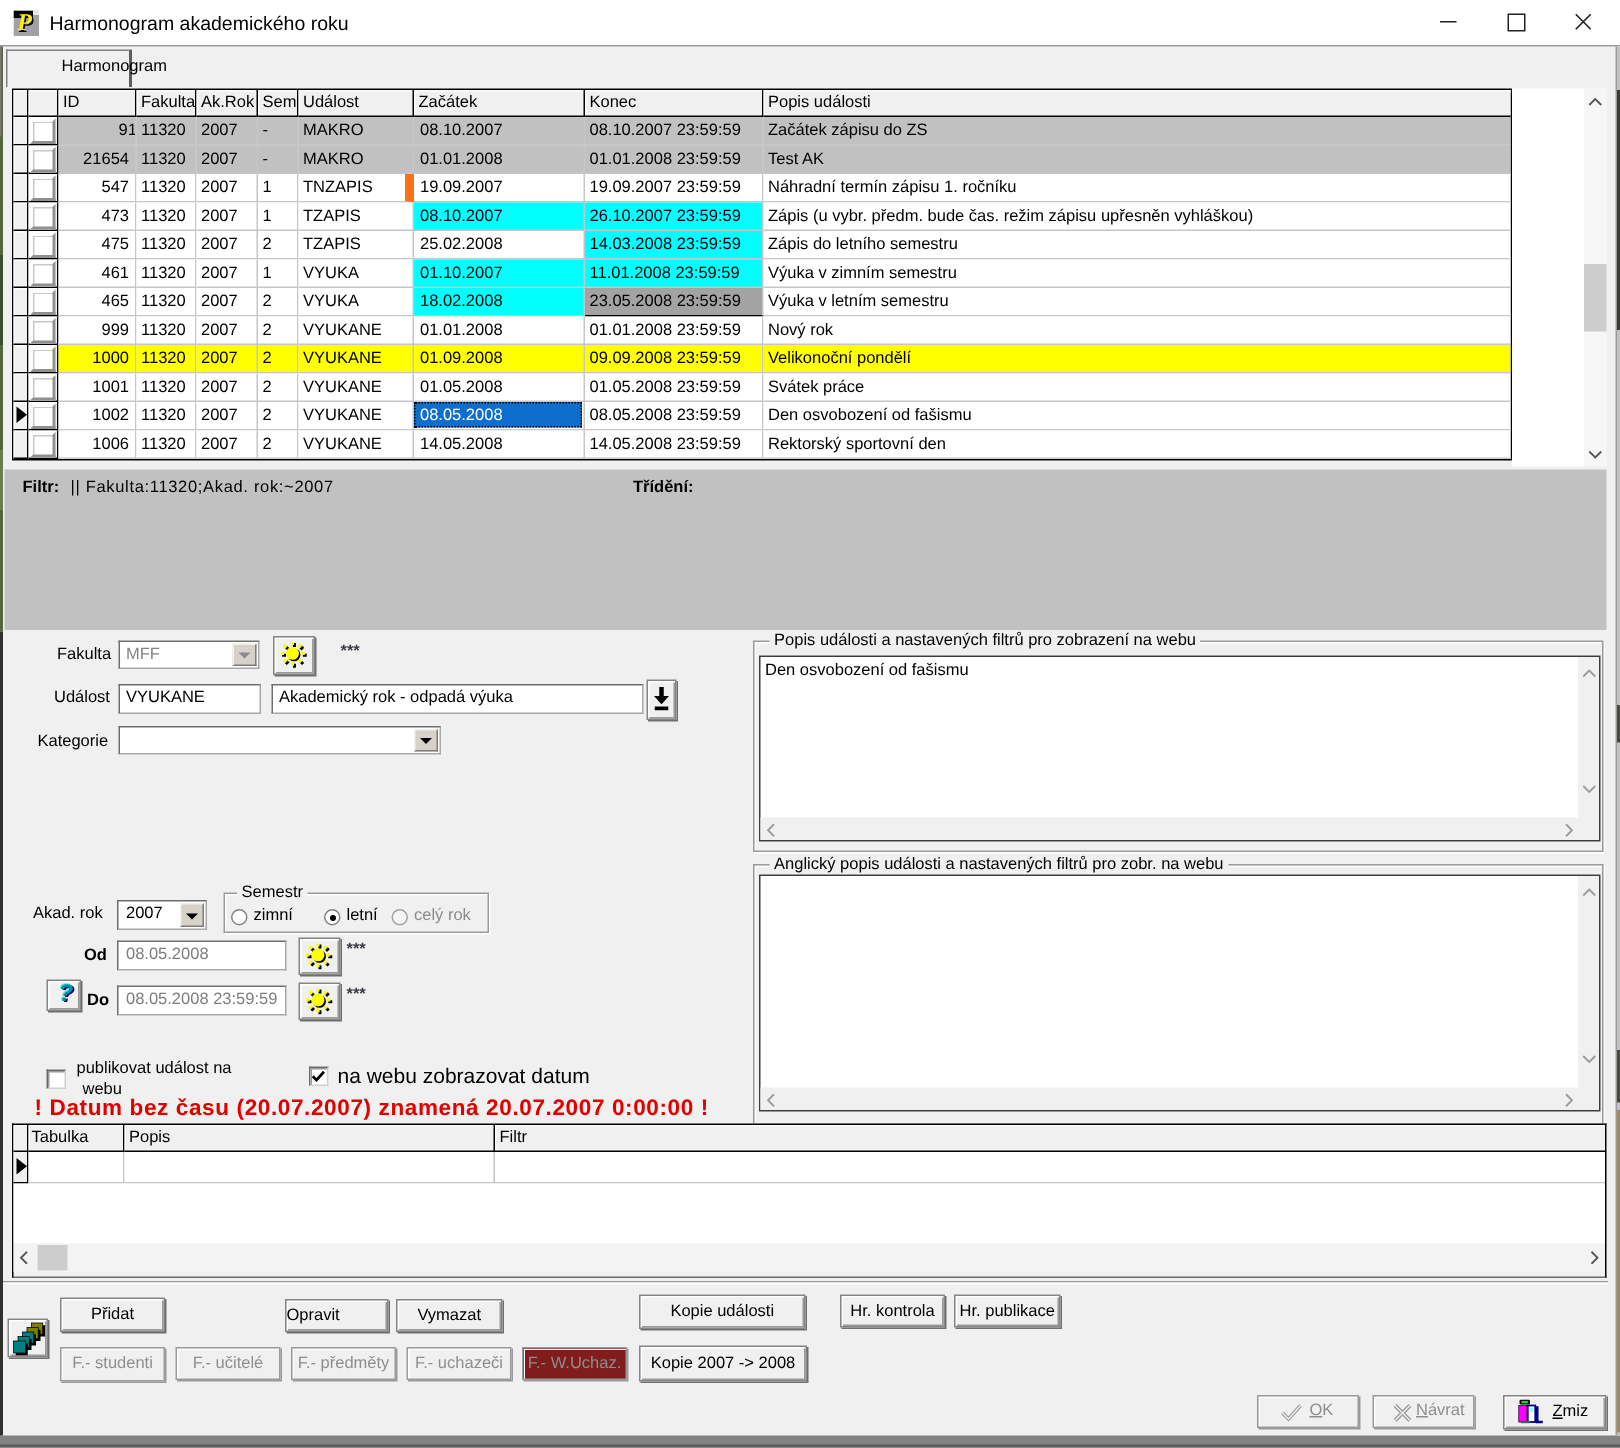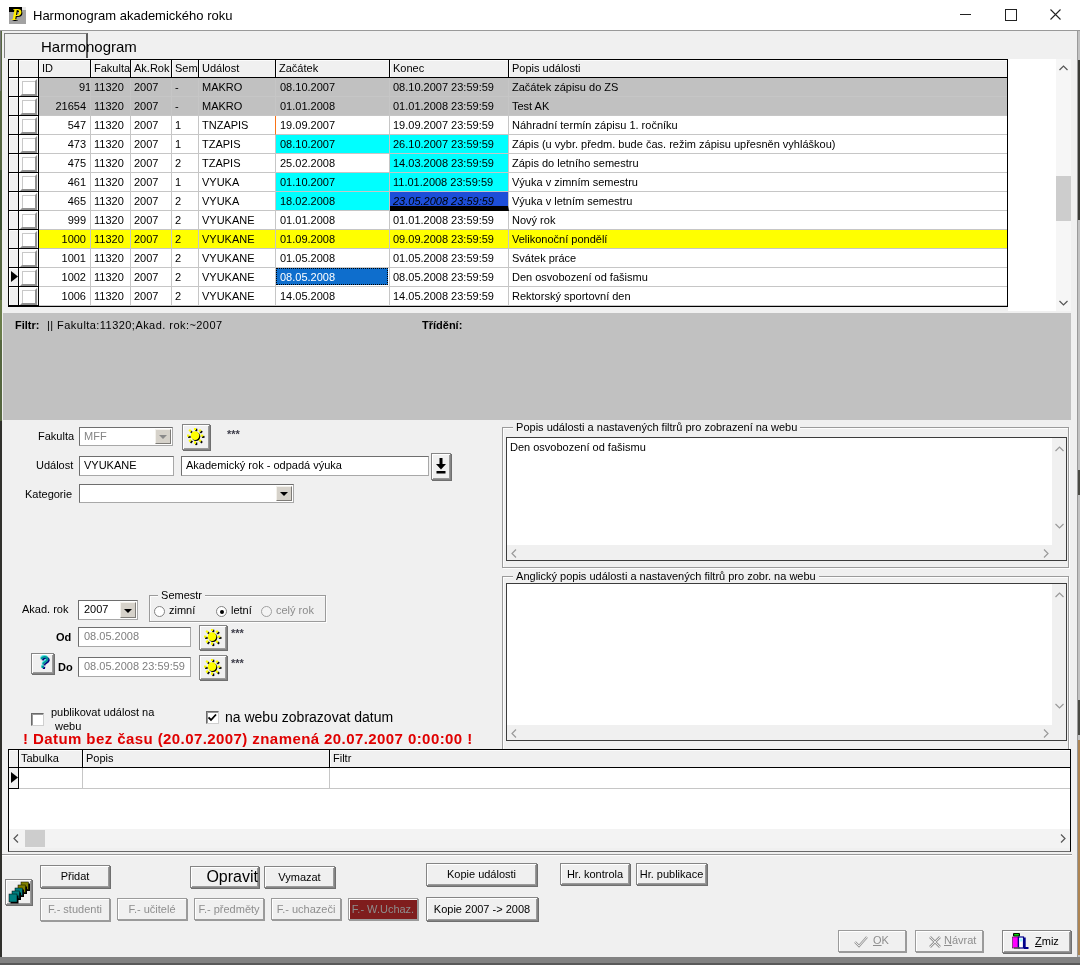--- a/index.html
+++ b/index.html
@@ -14,21 +14,21 @@
 <text x="3.5" y="14" font-family="Liberation Serif,serif" font-style="italic" font-weight="bold" font-size="16" fill="#000">P</text>
 <text x="2.5" y="13" font-family="Liberation Serif,serif" font-style="italic" font-weight="bold" font-size="16" fill="#ffee00">P</text>
 </svg>
 <div style="position:absolute;left:33px;top:8px;white-space:nowrap;font-size:13px;color:#000;">Harmonogram akademického roku</div>
 <div style="position:absolute;left:960px;top:14px;width:11px;height:1px;background:#222;"></div>
 <div style="position:absolute;left:1005px;top:9px;width:10px;height:10px;border:1px solid #222;"></div>
 <svg style="position:absolute;left:1050px;top:9px" width="11" height="11" viewBox="0 0 11 11">
 <path d="M0.5 0.5 L10.5 10.5 M10.5 0.5 L0.5 10.5" stroke="#222" stroke-width="1.1" fill="none"></path>
   </svg>
 <div style="position:absolute;left:4px;top:33px;width:81px;height:24px;background:#f0f0f0;border-top:1px solid #808080;border-left:1px solid #808080;border-right:2px solid #5d5d5d;"></div>
-<div style="position:absolute;left:13px;top:38px;white-space:nowrap;font-size:15px;padding-left:28px;">Harmonogram</div>
+<div style="position:absolute;left:13px;top:38px;white-space:nowrap;font-size:11px;padding-left:28px;">Harmonogram</div>
 <div style="position:absolute;left:8px;top:59px;width:1000px;height:248px;background:#fff;border:1px solid #000;box-sizing:border-box;"></div>
 <div style="position:absolute;left:9px;top:60px;width:10px;height:18px;background:#f0f0f0;border-bottom:1px solid #000;border-right:1px solid #000;box-shadow:inset 1px 1px 0 #fbfbfb;font-size:11px;line-height:17px;padding-left:3px;overflow:hidden;box-sizing:border-box;"></div>
 <div style="position:absolute;left:19px;top:60px;width:20px;height:18px;background:#f0f0f0;border-bottom:1px solid #000;border-right:1px solid #000;box-shadow:inset 1px 1px 0 #fbfbfb;font-size:11px;line-height:17px;padding-left:3px;overflow:hidden;box-sizing:border-box;"></div>
 <div style="position:absolute;left:39px;top:60px;width:52px;height:18px;background:#f0f0f0;border-bottom:1px solid #000;border-right:1px solid #000;box-shadow:inset 1px 1px 0 #fbfbfb;font-size:11px;line-height:17px;padding-left:3px;overflow:hidden;box-sizing:border-box;">ID</div>
 <div style="position:absolute;left:91px;top:60px;width:40px;height:18px;background:#f0f0f0;border-bottom:1px solid #000;border-right:1px solid #000;box-shadow:inset 1px 1px 0 #fbfbfb;font-size:11px;line-height:17px;padding-left:3px;overflow:hidden;box-sizing:border-box;">Fakulta</div>
 <div style="position:absolute;left:131px;top:60px;width:41px;height:18px;background:#f0f0f0;border-bottom:1px solid #000;border-right:1px solid #000;box-shadow:inset 1px 1px 0 #fbfbfb;font-size:11px;line-height:17px;padding-left:3px;overflow:hidden;box-sizing:border-box;">Ak.Rok</div>
 <div style="position:absolute;left:172px;top:60px;width:27px;height:18px;background:#f0f0f0;border-bottom:1px solid #000;border-right:1px solid #000;box-shadow:inset 1px 1px 0 #fbfbfb;font-size:11px;line-height:17px;padding-left:3px;overflow:hidden;box-sizing:border-box;">Sem</div>
 <div style="position:absolute;left:199px;top:60px;width:77px;height:18px;background:#f0f0f0;border-bottom:1px solid #000;border-right:1px solid #000;box-shadow:inset 1px 1px 0 #fbfbfb;font-size:11px;line-height:17px;padding-left:3px;overflow:hidden;box-sizing:border-box;">Událost</div>
 <div style="position:absolute;left:276px;top:60px;width:114px;height:18px;background:#f0f0f0;border-bottom:1px solid #000;border-right:1px solid #000;box-shadow:inset 1px 1px 0 #fbfbfb;font-size:11px;line-height:17px;padding-left:3px;overflow:hidden;box-sizing:border-box;">Začátek</div>
 <div style="position:absolute;left:390px;top:60px;width:119px;height:18px;background:#f0f0f0;border-bottom:1px solid #000;border-right:1px solid #000;box-shadow:inset 1px 1px 0 #fbfbfb;font-size:11px;line-height:17px;padding-left:3px;overflow:hidden;box-sizing:border-box;">Konec</div>
@@ -58,21 +58,21 @@
 <div style="position:absolute;left:390px;top:97px;width:119px;height:19px;background:#c1c1c1;border-right:1px solid #c6c6c6;border-bottom:1px solid #c6c6c6;box-sizing:border-box;font-size:11px;line-height:18px;overflow:hidden;padding-left:3px;">01.01.2008 23:59:59</div>
 <div style="position:absolute;left:509px;top:97px;width:498px;height:19px;background:#c1c1c1;border-bottom:1px solid #c6c6c6;box-sizing:border-box;font-size:11px;line-height:18px;overflow:hidden;padding-left:3px;">Test AK</div>
 <div style="position:absolute;left:9px;top:116px;width:10px;height:19px;background:#f0f0f0;border-right:1px solid #000;border-bottom:1px solid #000;box-shadow:inset 1px 1px 0 #fdfdfd;box-sizing:border-box;"></div>
 <div style="position:absolute;left:19px;top:116px;width:20px;height:19px;background:#f0f0f0;border-right:1px solid #000;border-bottom:1px solid #000;box-shadow:inset 1px 1px 0 #fdfdfd;box-sizing:border-box;">
     <div style="position:absolute;left:1px;top:1px;width:17px;height:17px;box-sizing:border-box;background:#fff;border:2px solid;border-color:#fcfcfc #909090 #909090 #fcfcfc;box-shadow:inset 1px 1px 0 #c8c8c8;"></div>
   </div>
 <div style="position:absolute;left:39px;top:116px;width:52px;height:19px;background:#ffffff;border-right:1px solid #c6c6c6;border-bottom:1px solid #c6c6c6;box-sizing:border-box;font-size:11px;line-height:18px;overflow:hidden;text-align:right;padding-right:4px;">547</div>
 <div style="position:absolute;left:91px;top:116px;width:40px;height:19px;background:#ffffff;border-right:1px solid #c6c6c6;border-bottom:1px solid #c6c6c6;box-sizing:border-box;font-size:11px;line-height:18px;overflow:hidden;padding-left:3px;">11320</div>
 <div style="position:absolute;left:131px;top:116px;width:41px;height:19px;background:#ffffff;border-right:1px solid #c6c6c6;border-bottom:1px solid #c6c6c6;box-sizing:border-box;font-size:11px;line-height:18px;overflow:hidden;padding-left:3px;">2007</div>
 <div style="position:absolute;left:172px;top:116px;width:27px;height:19px;background:#ffffff;border-right:1px solid #c6c6c6;border-bottom:1px solid #c6c6c6;box-sizing:border-box;font-size:11px;line-height:18px;overflow:hidden;padding-left:3px;">1</div>
-<div style="position:absolute;left:199px;top:116px;width:77px;height:19px;background:#ffffff;border-right:1px solid #f97316;border-bottom:1px solid #c6c6c6;box-sizing:border-box;font-size:11px;line-height:18px;overflow:hidden;padding-left:3px;">TNZAPIS</div>
+<div style="position:absolute;left:199px;top:116px;width:77px;height:19px;background:#ffffff;border-right:6px solid #f97316;border-bottom:1px solid #c6c6c6;box-sizing:border-box;font-size:11px;line-height:18px;overflow:hidden;padding-left:3px;">TNZAPIS</div>
 <div style="position:absolute;left:276px;top:116px;width:114px;height:19px;background:#ffffff;border-right:1px solid #c6c6c6;border-bottom:1px solid #c6c6c6;box-sizing:border-box;font-size:11px;line-height:18px;overflow:hidden;padding-left:4px;">19.09.2007</div>
 <div style="position:absolute;left:390px;top:116px;width:119px;height:19px;background:#ffffff;border-right:1px solid #c6c6c6;border-bottom:1px solid #c6c6c6;box-sizing:border-box;font-size:11px;line-height:18px;overflow:hidden;padding-left:3px;">19.09.2007 23:59:59</div>
 <div style="position:absolute;left:509px;top:116px;width:498px;height:19px;background:#ffffff;border-bottom:1px solid #c6c6c6;box-sizing:border-box;font-size:11px;line-height:18px;overflow:hidden;padding-left:3px;">Náhradní termín zápisu 1. ročníku</div>
 <div style="position:absolute;left:9px;top:135px;width:10px;height:19px;background:#f0f0f0;border-right:1px solid #000;border-bottom:1px solid #000;box-shadow:inset 1px 1px 0 #fdfdfd;box-sizing:border-box;"></div>
 <div style="position:absolute;left:19px;top:135px;width:20px;height:19px;background:#f0f0f0;border-right:1px solid #000;border-bottom:1px solid #000;box-shadow:inset 1px 1px 0 #fdfdfd;box-sizing:border-box;">
     <div style="position:absolute;left:1px;top:1px;width:17px;height:17px;box-sizing:border-box;background:#fff;border:2px solid;border-color:#fcfcfc #909090 #909090 #fcfcfc;box-shadow:inset 1px 1px 0 #c8c8c8;"></div>
   </div>
 <div style="position:absolute;left:39px;top:135px;width:52px;height:19px;background:#ffffff;border-right:1px solid #c6c6c6;border-bottom:1px solid #c6c6c6;box-sizing:border-box;font-size:11px;line-height:18px;overflow:hidden;text-align:right;padding-right:4px;">473</div>
 <div style="position:absolute;left:91px;top:135px;width:40px;height:19px;background:#ffffff;border-right:1px solid #c6c6c6;border-bottom:1px solid #c6c6c6;box-sizing:border-box;font-size:11px;line-height:18px;overflow:hidden;padding-left:3px;">11320</div>
 <div style="position:absolute;left:131px;top:135px;width:41px;height:19px;background:#ffffff;border-right:1px solid #c6c6c6;border-bottom:1px solid #c6c6c6;box-sizing:border-box;font-size:11px;line-height:18px;overflow:hidden;padding-left:3px;">2007</div>
@@ -108,21 +108,21 @@
 <div style="position:absolute;left:9px;top:192px;width:10px;height:19px;background:#f0f0f0;border-right:1px solid #000;border-bottom:1px solid #000;box-shadow:inset 1px 1px 0 #fdfdfd;box-sizing:border-box;"></div>
 <div style="position:absolute;left:19px;top:192px;width:20px;height:19px;background:#f0f0f0;border-right:1px solid #000;border-bottom:1px solid #000;box-shadow:inset 1px 1px 0 #fdfdfd;box-sizing:border-box;">
     <div style="position:absolute;left:1px;top:1px;width:17px;height:17px;box-sizing:border-box;background:#fff;border:2px solid;border-color:#fcfcfc #909090 #909090 #fcfcfc;box-shadow:inset 1px 1px 0 #c8c8c8;"></div>
   </div>
 <div style="position:absolute;left:39px;top:192px;width:52px;height:19px;background:#ffffff;border-right:1px solid #c6c6c6;border-bottom:1px solid #c6c6c6;box-sizing:border-box;font-size:11px;line-height:18px;overflow:hidden;text-align:right;padding-right:4px;">465</div>
 <div style="position:absolute;left:91px;top:192px;width:40px;height:19px;background:#ffffff;border-right:1px solid #c6c6c6;border-bottom:1px solid #c6c6c6;box-sizing:border-box;font-size:11px;line-height:18px;overflow:hidden;padding-left:3px;">11320</div>
 <div style="position:absolute;left:131px;top:192px;width:41px;height:19px;background:#ffffff;border-right:1px solid #c6c6c6;border-bottom:1px solid #c6c6c6;box-sizing:border-box;font-size:11px;line-height:18px;overflow:hidden;padding-left:3px;">2007</div>
 <div style="position:absolute;left:172px;top:192px;width:27px;height:19px;background:#ffffff;border-right:1px solid #c6c6c6;border-bottom:1px solid #c6c6c6;box-sizing:border-box;font-size:11px;line-height:18px;overflow:hidden;padding-left:3px;">2</div>
 <div style="position:absolute;left:199px;top:192px;width:77px;height:19px;background:#ffffff;border-right:1px solid #c6c6c6;border-bottom:1px solid #c6c6c6;box-sizing:border-box;font-size:11px;line-height:18px;overflow:hidden;padding-left:3px;">VYUKA</div>
 <div style="position:absolute;left:276px;top:192px;width:114px;height:19px;background:#00ffff;border-right:1px solid #c6c6c6;border-bottom:1px solid #c6c6c6;box-sizing:border-box;font-size:11px;line-height:18px;overflow:hidden;padding-left:4px;">18.02.2008</div>
-<div style="position:absolute;left:390px;top:192px;width:119px;height:19px;background:#1d4ed8;border-right:1px solid #c6c6c6;border-bottom:5px solid #000000;box-sizing:border-box;font-size:11px;line-height:18px;overflow:hidden;padding-left:3px;font-style:italic;">23.05.2008 23:59:59</div>
+<div style="position:absolute;left:390px;top:192px;width:119px;height:19px;background:#a3a3a3;border-right:1px solid #c6c6c6;border-bottom:1px solid #000000;box-sizing:border-box;font-size:11px;line-height:18px;overflow:hidden;padding-left:3px;">23.05.2008 23:59:59</div>
 <div style="position:absolute;left:509px;top:192px;width:498px;height:19px;background:#ffffff;border-bottom:1px solid #c6c6c6;box-sizing:border-box;font-size:11px;line-height:18px;overflow:hidden;padding-left:3px;">Výuka v letním semestru</div>
 <div style="position:absolute;left:9px;top:211px;width:10px;height:19px;background:#f0f0f0;border-right:1px solid #000;border-bottom:1px solid #000;box-shadow:inset 1px 1px 0 #fdfdfd;box-sizing:border-box;"></div>
 <div style="position:absolute;left:19px;top:211px;width:20px;height:19px;background:#f0f0f0;border-right:1px solid #000;border-bottom:1px solid #000;box-shadow:inset 1px 1px 0 #fdfdfd;box-sizing:border-box;">
     <div style="position:absolute;left:1px;top:1px;width:17px;height:17px;box-sizing:border-box;background:#fff;border:2px solid;border-color:#fcfcfc #909090 #909090 #fcfcfc;box-shadow:inset 1px 1px 0 #c8c8c8;"></div>
   </div>
 <div style="position:absolute;left:39px;top:211px;width:52px;height:19px;background:#ffffff;border-right:1px solid #c6c6c6;border-bottom:1px solid #c6c6c6;box-sizing:border-box;font-size:11px;line-height:18px;overflow:hidden;text-align:right;padding-right:4px;">999</div>
 <div style="position:absolute;left:91px;top:211px;width:40px;height:19px;background:#ffffff;border-right:1px solid #c6c6c6;border-bottom:1px solid #c6c6c6;box-sizing:border-box;font-size:11px;line-height:18px;overflow:hidden;padding-left:3px;">11320</div>
 <div style="position:absolute;left:131px;top:211px;width:41px;height:19px;background:#ffffff;border-right:1px solid #c6c6c6;border-bottom:1px solid #c6c6c6;box-sizing:border-box;font-size:11px;line-height:18px;overflow:hidden;padding-left:3px;">2007</div>
 <div style="position:absolute;left:172px;top:211px;width:27px;height:19px;background:#ffffff;border-right:1px solid #c6c6c6;border-bottom:1px solid #c6c6c6;box-sizing:border-box;font-size:11px;line-height:18px;overflow:hidden;padding-left:3px;">2</div>
 <div style="position:absolute;left:199px;top:211px;width:77px;height:19px;background:#ffffff;border-right:1px solid #c6c6c6;border-bottom:1px solid #c6c6c6;box-sizing:border-box;font-size:11px;line-height:18px;overflow:hidden;padding-left:3px;">VYUKANE</div>
@@ -391,21 +391,21 @@
 <svg style="position:absolute;left:1060px;top:834px" width="6" height="9" viewBox="0 0 6 9">
     <path d="M1 0.5 L5 4.5 L1 8.5" stroke="#555" stroke-width="1.2" fill="none"></path>
   </svg>
 <div style="position:absolute;left:25px;top:830px;width:20px;height:17px;background:#cdcdcd;"></div>
 <div style="position:absolute;left:0px;top:854px;width:1072px;height:1px;background:#9a9a9a;"></div>
 <div style="position:absolute;left:0px;top:855px;width:1072px;height:1px;background:#ffffff;"></div>
 <div style="position:absolute;left:40px;top:865px;width:70px;height:23px;background:#f0f0f0;border:1px solid #858585;box-shadow:1px 1px 0 #6f6f6f, inset 1px 1px 0 #ffffff, inset -1px -1px 0 #9a9a9a;box-sizing:border-box;">
     <div style="width:100%;height:100%;line-height:21px;text-align:center;font-size:11px;color:#000;">Přidat</div>
   </div>
 <div style="position:absolute;left:190px;top:866px;width:69px;height:22px;background:#f0f0f0;border:1px solid #858585;box-shadow:1px 1px 0 #6f6f6f, inset 1px 1px 0 #ffffff, inset -1px -1px 0 #9a9a9a;box-sizing:border-box;">
-    <div style="width:100%;height:100%;line-height:20px;text-align:right;font-size:16px;color:#000;">Opravit</div>
+    <div style="width:100%;height:100%;line-height:20px;text-align:left;font-size:11px;color:#000;">Opravit</div>
   </div>
 <div style="position:absolute;left:264px;top:866px;width:71px;height:22px;background:#f0f0f0;border:1px solid #858585;box-shadow:1px 1px 0 #6f6f6f, inset 1px 1px 0 #ffffff, inset -1px -1px 0 #9a9a9a;box-sizing:border-box;">
     <div style="width:100%;height:100%;line-height:20px;text-align:center;font-size:11px;color:#000;">Vymazat</div>
   </div>
 <div style="position:absolute;left:426px;top:863px;width:111px;height:23px;background:#f0f0f0;border:1px solid #858585;box-shadow:1px 1px 0 #6f6f6f, inset 1px 1px 0 #ffffff, inset -1px -1px 0 #9a9a9a;box-sizing:border-box;">
     <div style="width:100%;height:100%;line-height:21px;text-align:center;font-size:11px;color:#000;">Kopie události</div>
   </div>
 <div style="position:absolute;left:560px;top:863px;width:70px;height:22px;background:#f0f0f0;border:1px solid #858585;box-shadow:1px 1px 0 #6f6f6f, inset 1px 1px 0 #ffffff, inset -1px -1px 0 #9a9a9a;box-sizing:border-box;">
     <div style="width:100%;height:100%;line-height:20px;text-align:center;font-size:11px;color:#000;">Hr. kontrola</div>
   </div>

